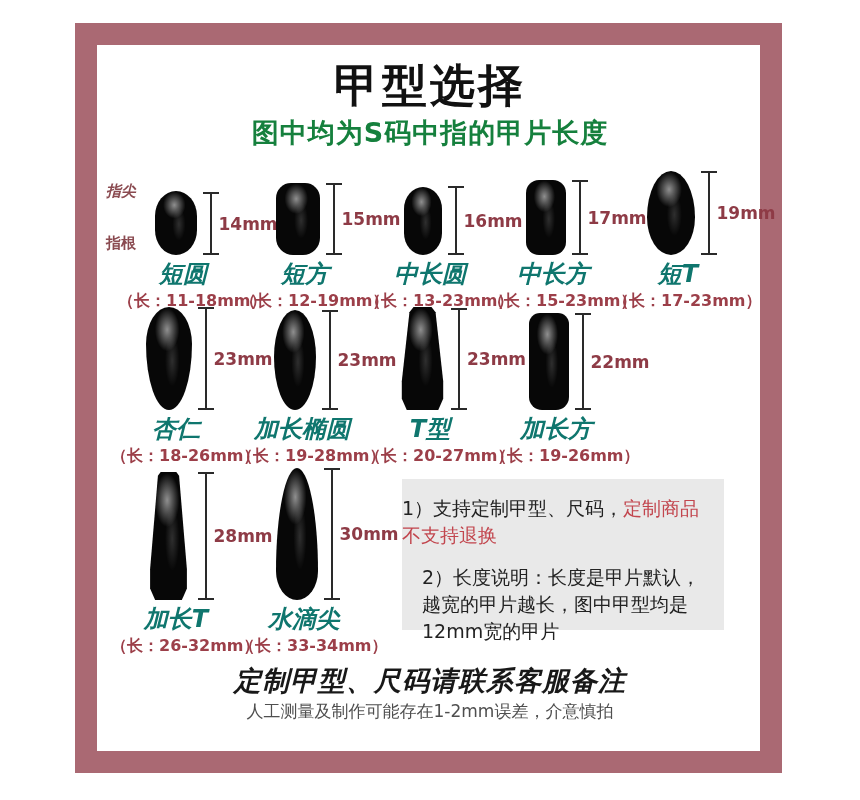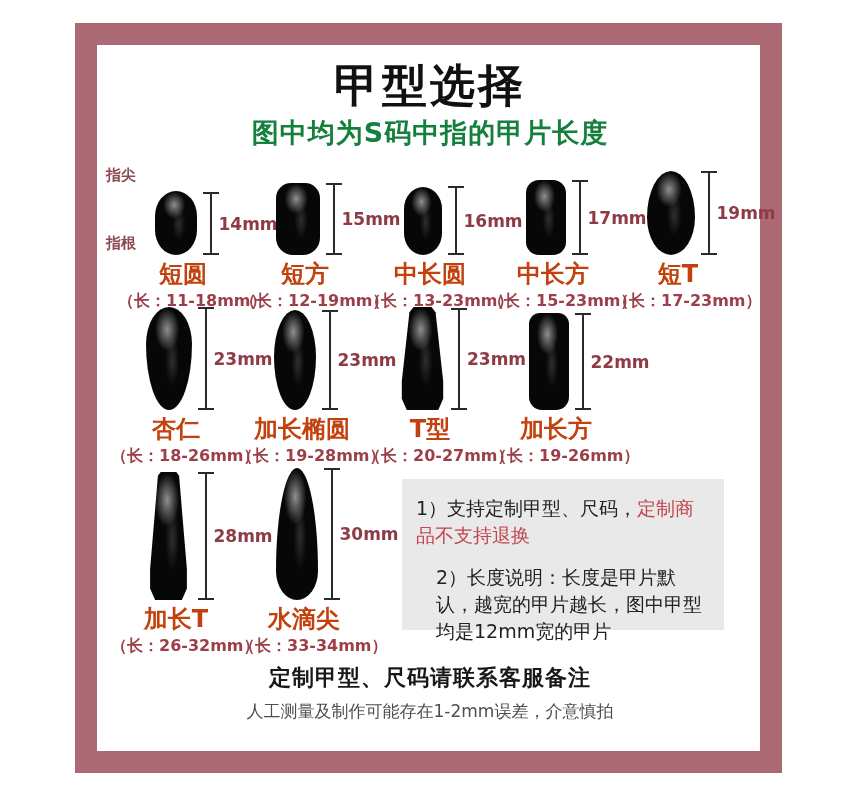--- a/index.html
+++ b/index.html
@@ -18,21 +18,21 @@
     position:absolute;left:0;top:56px;width:860px;text-align:center;
     font-size:45px;font-weight:bold;letter-spacing:3px;color:#111;
   }
   .subtitle{
     position:absolute;left:0;top:115px;width:860px;text-align:center;
     font-size:27px;font-weight:bold;letter-spacing:1px;color:#15803d;
   }
   .finger-label{
     position:absolute;font-size:15px;font-weight:bold;color:#8a4a50;
   }
-  .tip-label{left:106px;top:166px;}
+  .tip-label{left:106px;top:182px;font-style:italic;}
   .root-label{left:106px;top:234px;text-align:center;}
 
   
   .card{position:absolute;width:130px;text-align:center;}
   .fig{display:flex;justify-content:center;align-items:flex-end;}
   .row1 .fig{height:85px;}
   .row2 .fig{height:106px;align-items:flex-end;}
   .row3 .fig{height:134px;align-items:flex-end;}
   .nail{
     background:
@@ -62,36 +62,36 @@
   }
   .measure::before,.measure::after{
     content:"";position:absolute;left:-7px;width:16px;height:2px;background:#2a2a2a;
   }
   .measure::before{top:0;}
   .measure::after{bottom:0;}
   .mm{
     position:absolute;left:9px;top:50%;transform:translateY(-50%);
     color:#8e3b46;font-weight:bold;font-size:17px;white-space:nowrap;
   }
-  .nname{margin-top:3px;font-size:24px;font-weight:bold;color:#c2410c;white-space:nowrap;}
+  .nname{margin-top:3px;font-size:24px;font-weight:bold;color:#0f766e;white-space:nowrap;font-style:italic;}
   .nrange{margin-top:1px;font-size:16px;font-weight:bold;color:#9c3f49;white-space:nowrap;}
 
   
   .notes{
     position:absolute;left:402px;top:479px;width:322px;height:151px;
-    background:#e9e9e9;box-sizing:border-box;padding:16px 16px 0 14px;
+    background:#e9e9e9;box-sizing:border-box;padding:16px 16px 0 0;
     font-size:19px;line-height:1.42;color:#222;text-align:left;
   }
   .notes p{margin:0;}
   .notes p + p{margin-top:15px;margin-left:20px;}
   .red{color:#c2464e;}
 
   .footer1{
     position:absolute;left:0;top:663px;width:860px;text-align:center;
-    font-size:22px;font-weight:bold;letter-spacing:1px;color:#181818;
+    font-size:27px;font-weight:bold;letter-spacing:1px;color:#181818;font-style:italic;
   }
   .footer2{
     position:absolute;left:0;top:700px;width:860px;text-align:center;
     font-size:17px;color:#4f4f4f;
   }
 </style>
 </head>
 <body>
 
 <div class="frame"></div>

